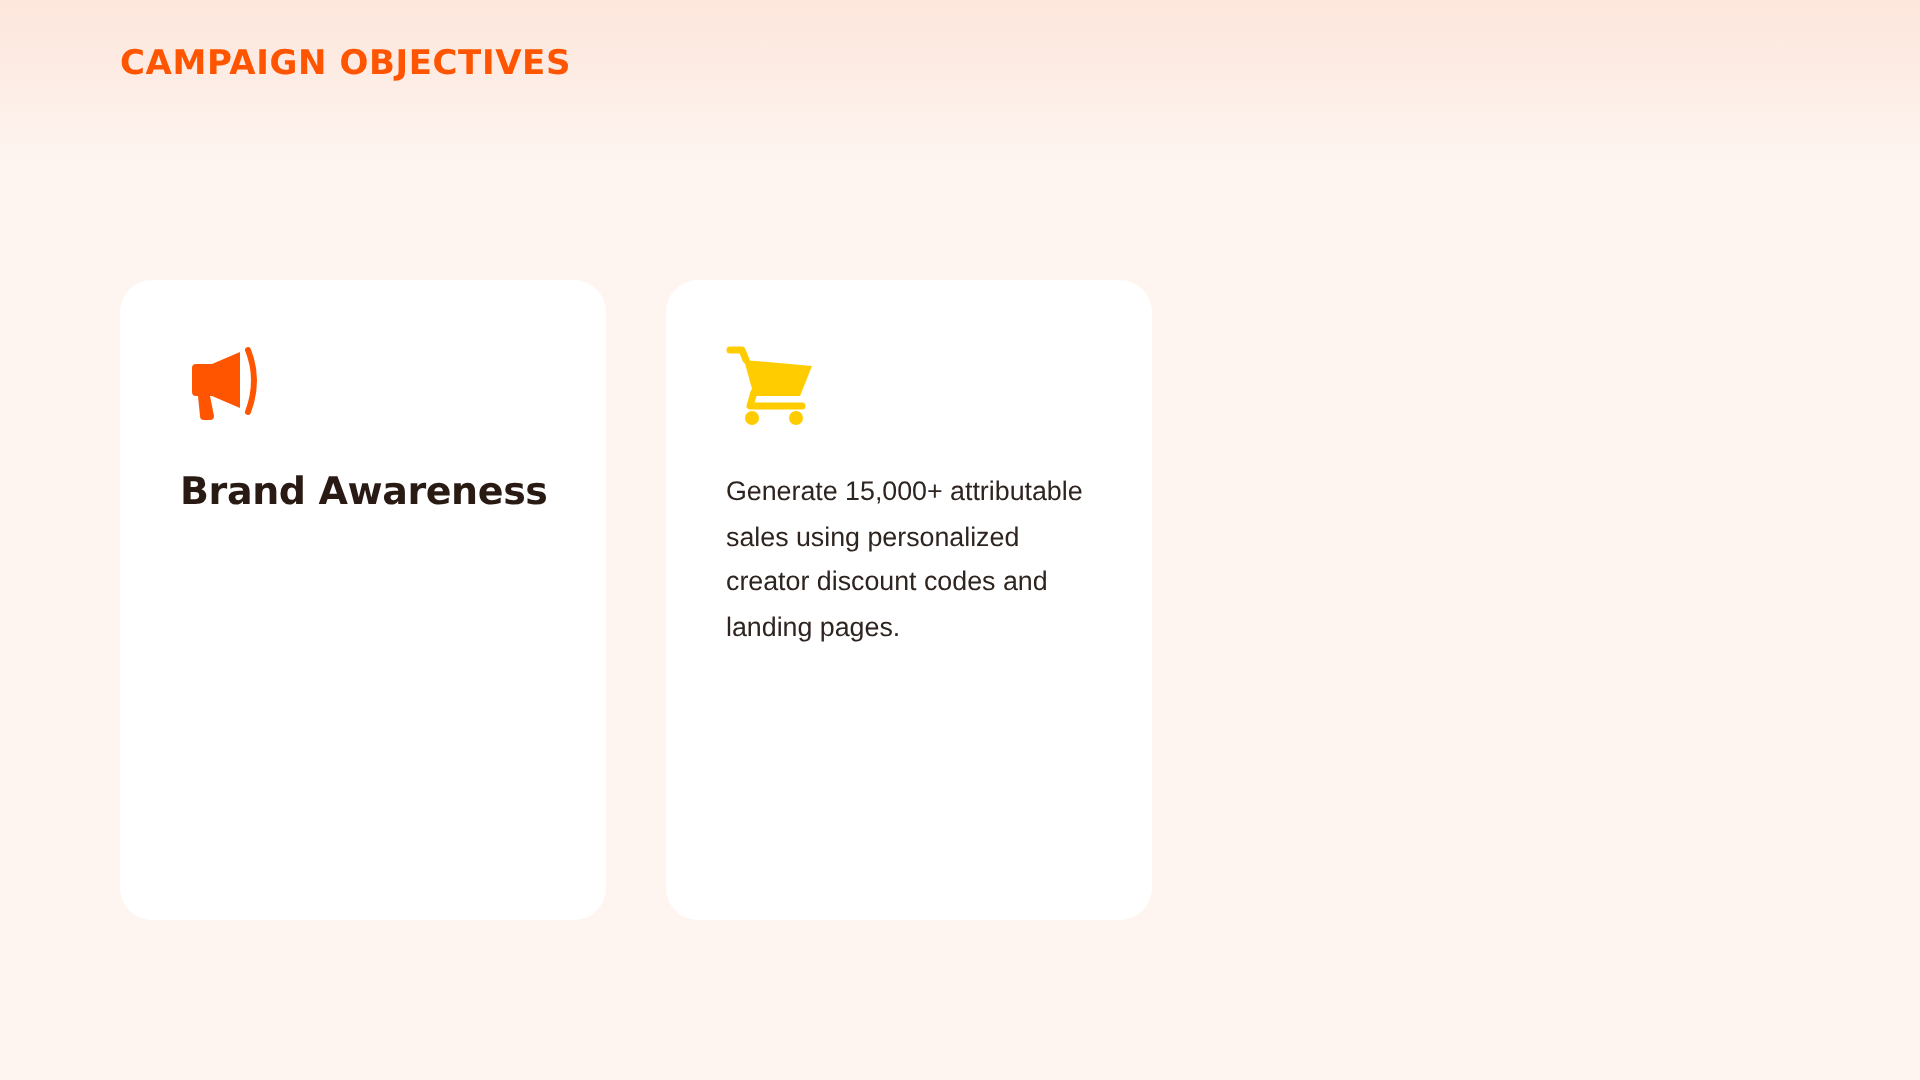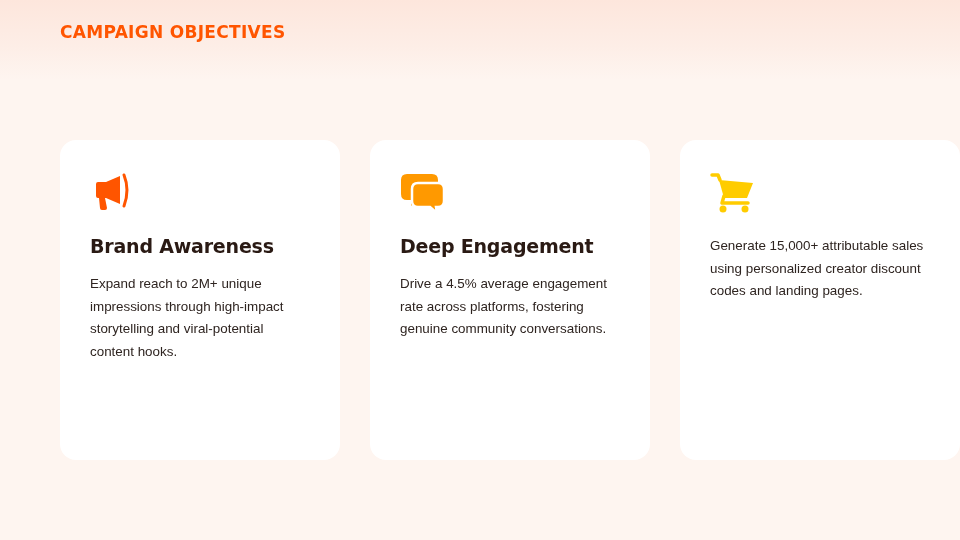--- a/index.html
+++ b/index.html
@@ -18,21 +18,21 @@
     font-family: "DejaVu Sans", sans-serif;
     font-weight: bold; font-size: 17px; letter-spacing: 0.3px;
     color: #ff5500;
     margin: 0;
   }
   .cards {
     position: absolute; left: 60px; top: 140px;
     display: flex; gap: 30px;
   }
   .card {
-    width: 280px; height: 320px; background: #ffffff;
+    width: 243px; height: 320px; background: #ffffff;
     border-radius: 16px; box-sizing: border-box;
     padding: 30px 30px;
   }
   .card-icon { width: 46px; height: 46px; display: block; margin-bottom: 19px; }
   .card-title {
     font-family: "DejaVu Sans", sans-serif;
     font-weight: bold; font-size: 19px; color: #2a1a14;
     margin: 0 0 16px 0; letter-spacing: -0.2px;
     white-space: nowrap;
   }
@@ -49,31 +49,22 @@
 <h1 class="slide-title">CAMPAIGN OBJECTIVES</h1>
 
 <div class="cards">
 
   <div class="card">
     <svg class="card-icon" viewBox="0 0 46 46">
       <path d="M6 14 Q6 12 8 12 L16 12 L30 6 L30 34 L16 28 L15 28 L17 38 Q17 40 15 40 L12 40 Q10 40 10 38 L9 28 L8 28 Q6 28 6 26 Z" fill="#ff5500"></path>
       <path d="M34 5 Q40 20 34 36" stroke="#ff5500" stroke-width="3" fill="none" stroke-linecap="round"></path>
     </svg>
     <h2 class="card-title">Brand Awareness</h2>
-    <p class="card-text">Expand reach to 2M+ unique impressions through high-impact storytelling and viral-potential content hooks.</p>
   </div>
 
-  <div class="card">
-    <svg class="card-icon" viewBox="0 0 46 46">
-      <path d="M7 4 L32 4 Q38 4 38 10 L38 24 Q38 30 32 30 L16 30 L11 36 L11 30 L7 30 Q1 30 1 24 L1 10 Q1 4 7 4 Z" fill="#ff9900"></path>
-      <path d="M18 13 L38 13 Q44 13 44 19 L44 31 Q44 37 38 37 L36 37 L37 43 L30 37 L18 37 Q12 37 12 31 L12 19 Q12 13 18 13 Z" fill="#ff9900" stroke="#ffffff" stroke-width="2.5"></path>
-    </svg>
-    <h2 class="card-title">Deep Engagement</h2>
-    <p class="card-text">Drive a 4.5% average engagement rate across platforms, fostering genuine community conversations.</p>
-  </div>
 
   <div class="card">
     <svg class="card-icon" viewBox="0 0 46 46">
       <path d="M2 5 L8 5 L10 10" stroke="#ffcc00" stroke-width="3.5" fill="none" stroke-linecap="round" stroke-linejoin="round"></path>
       <path d="M9 10 L43 13 L37 28 L14 28 Z" fill="#ffcc00"></path>
       <path d="M14 26 L12 33 L38 33" stroke="#ffcc00" stroke-width="3.5" fill="none" stroke-linecap="round" stroke-linejoin="round"></path>
       <circle cx="13" cy="39" r="3.5" fill="#ffcc00"></circle>
       <circle cx="35" cy="39" r="3.5" fill="#ffcc00"></circle>
     </svg>
     <p class="card-text">Generate 15,000+ attributable sales using personalized creator discount codes and landing pages.</p>

